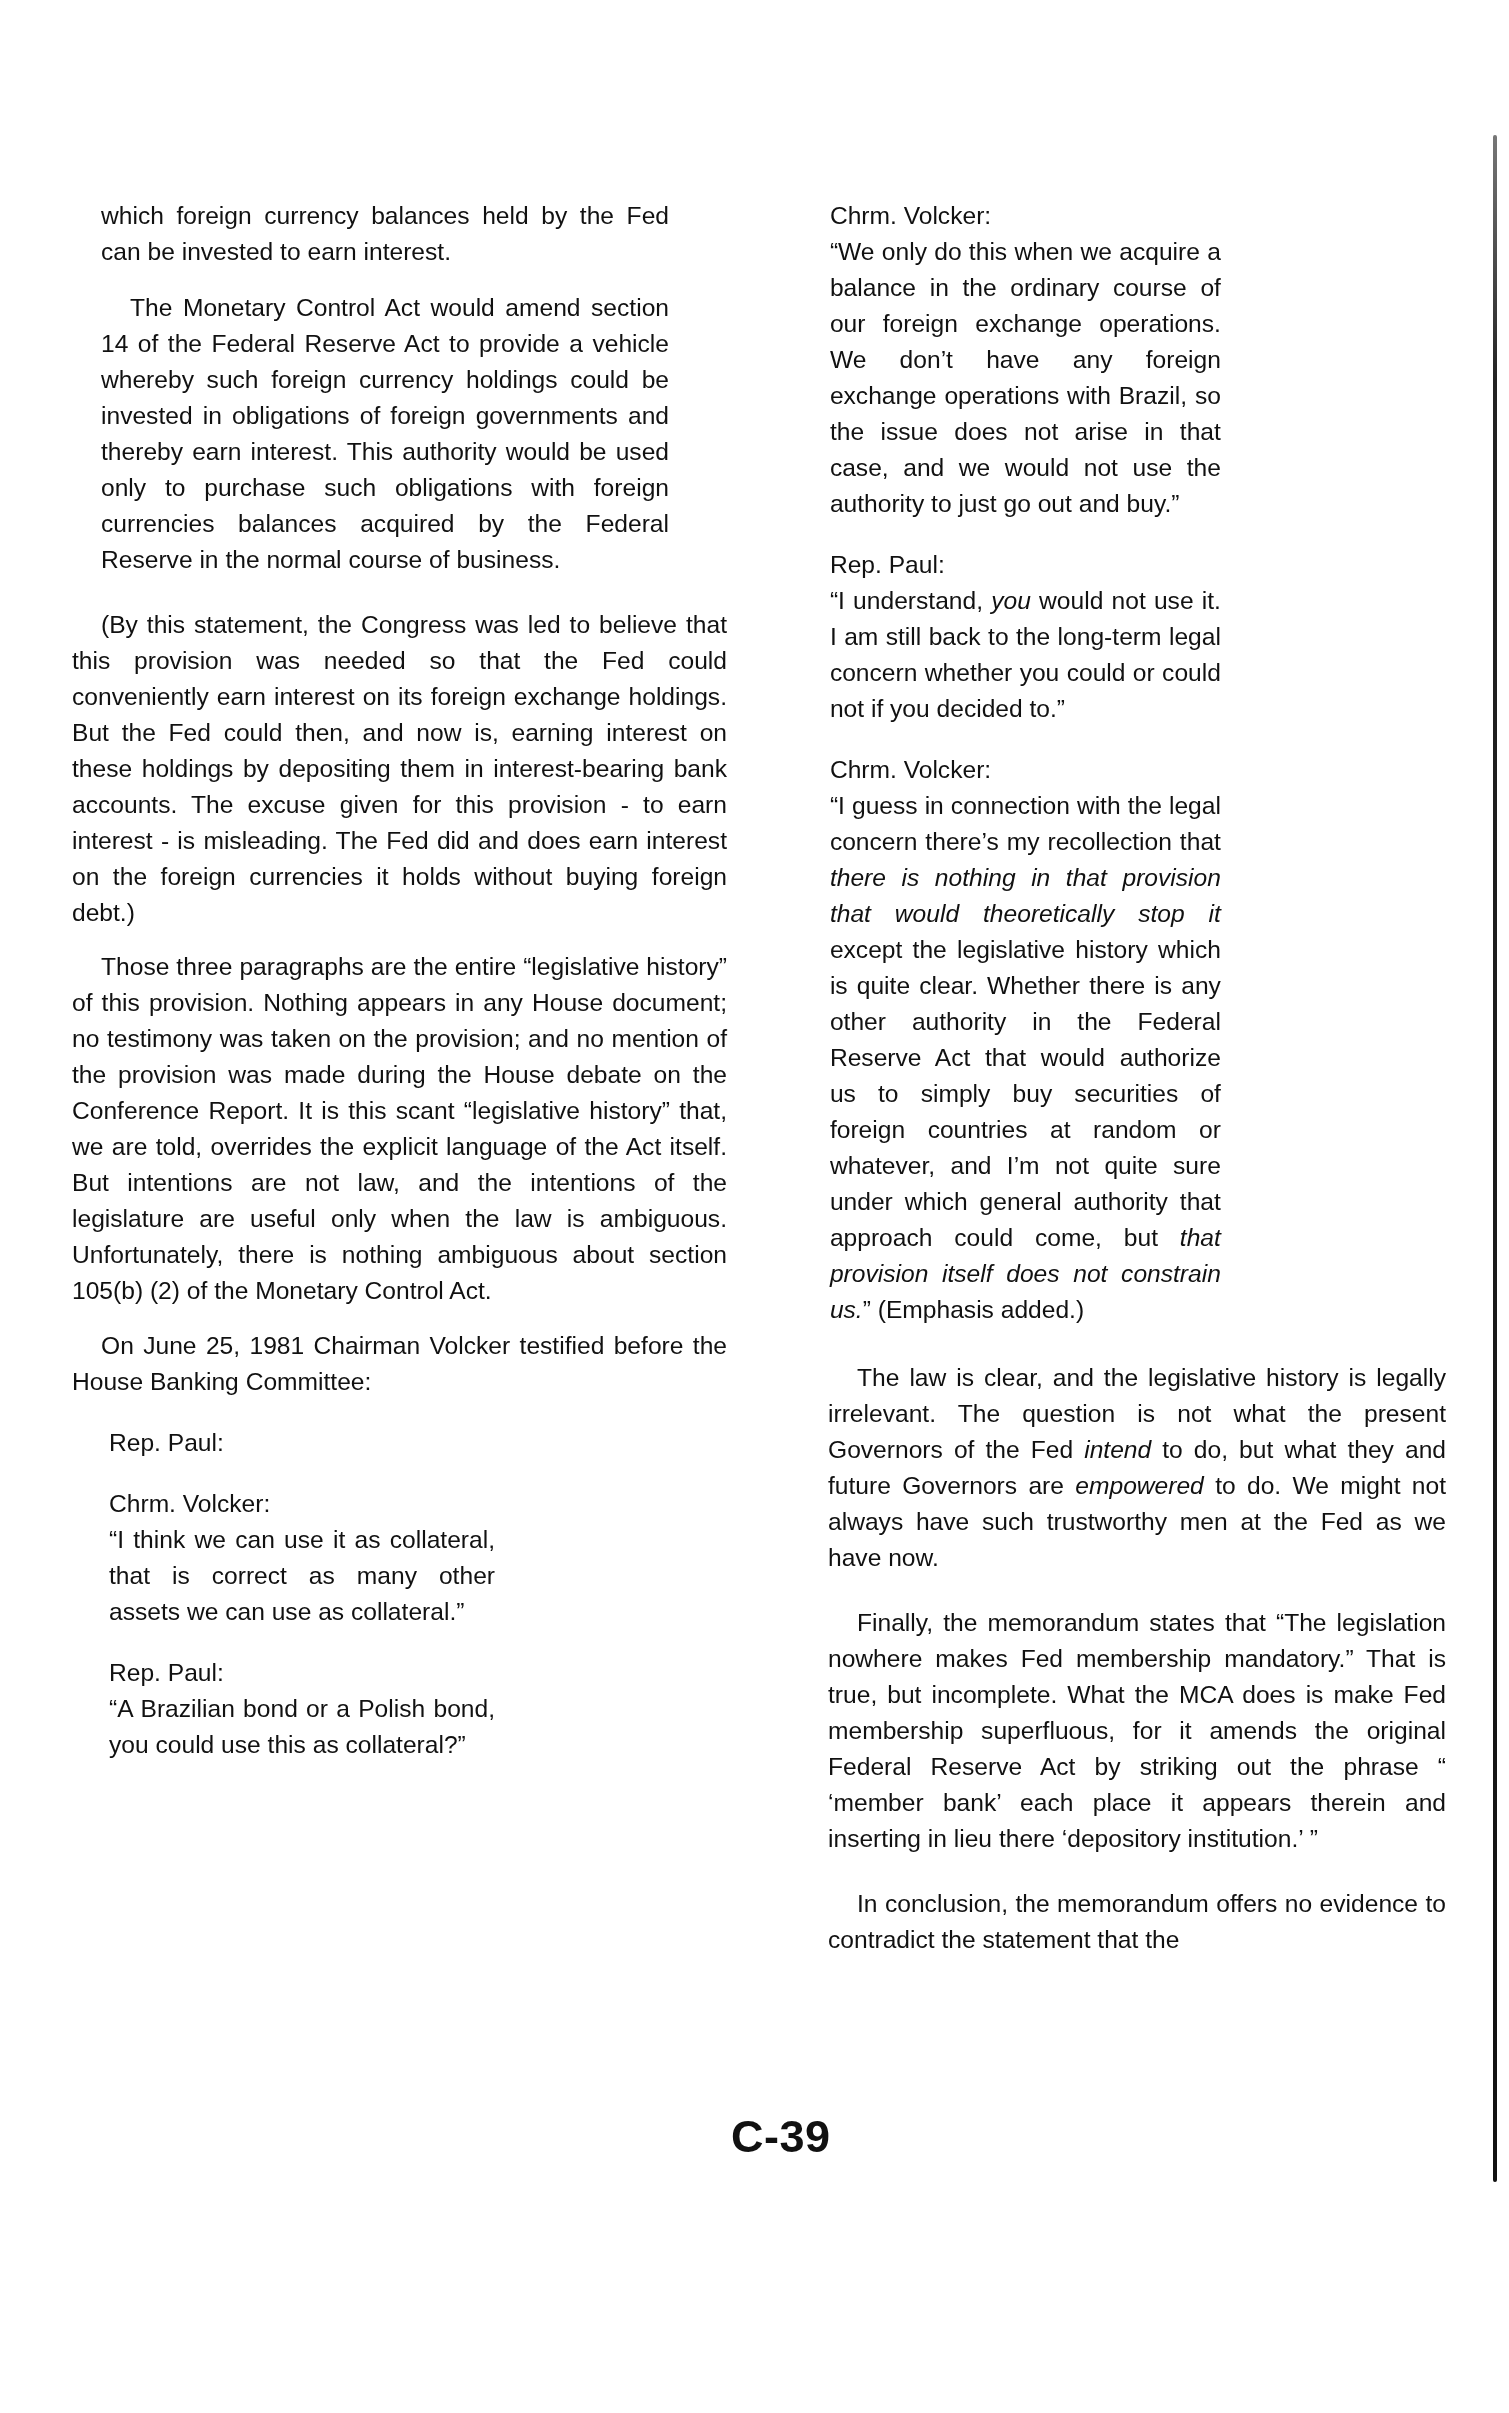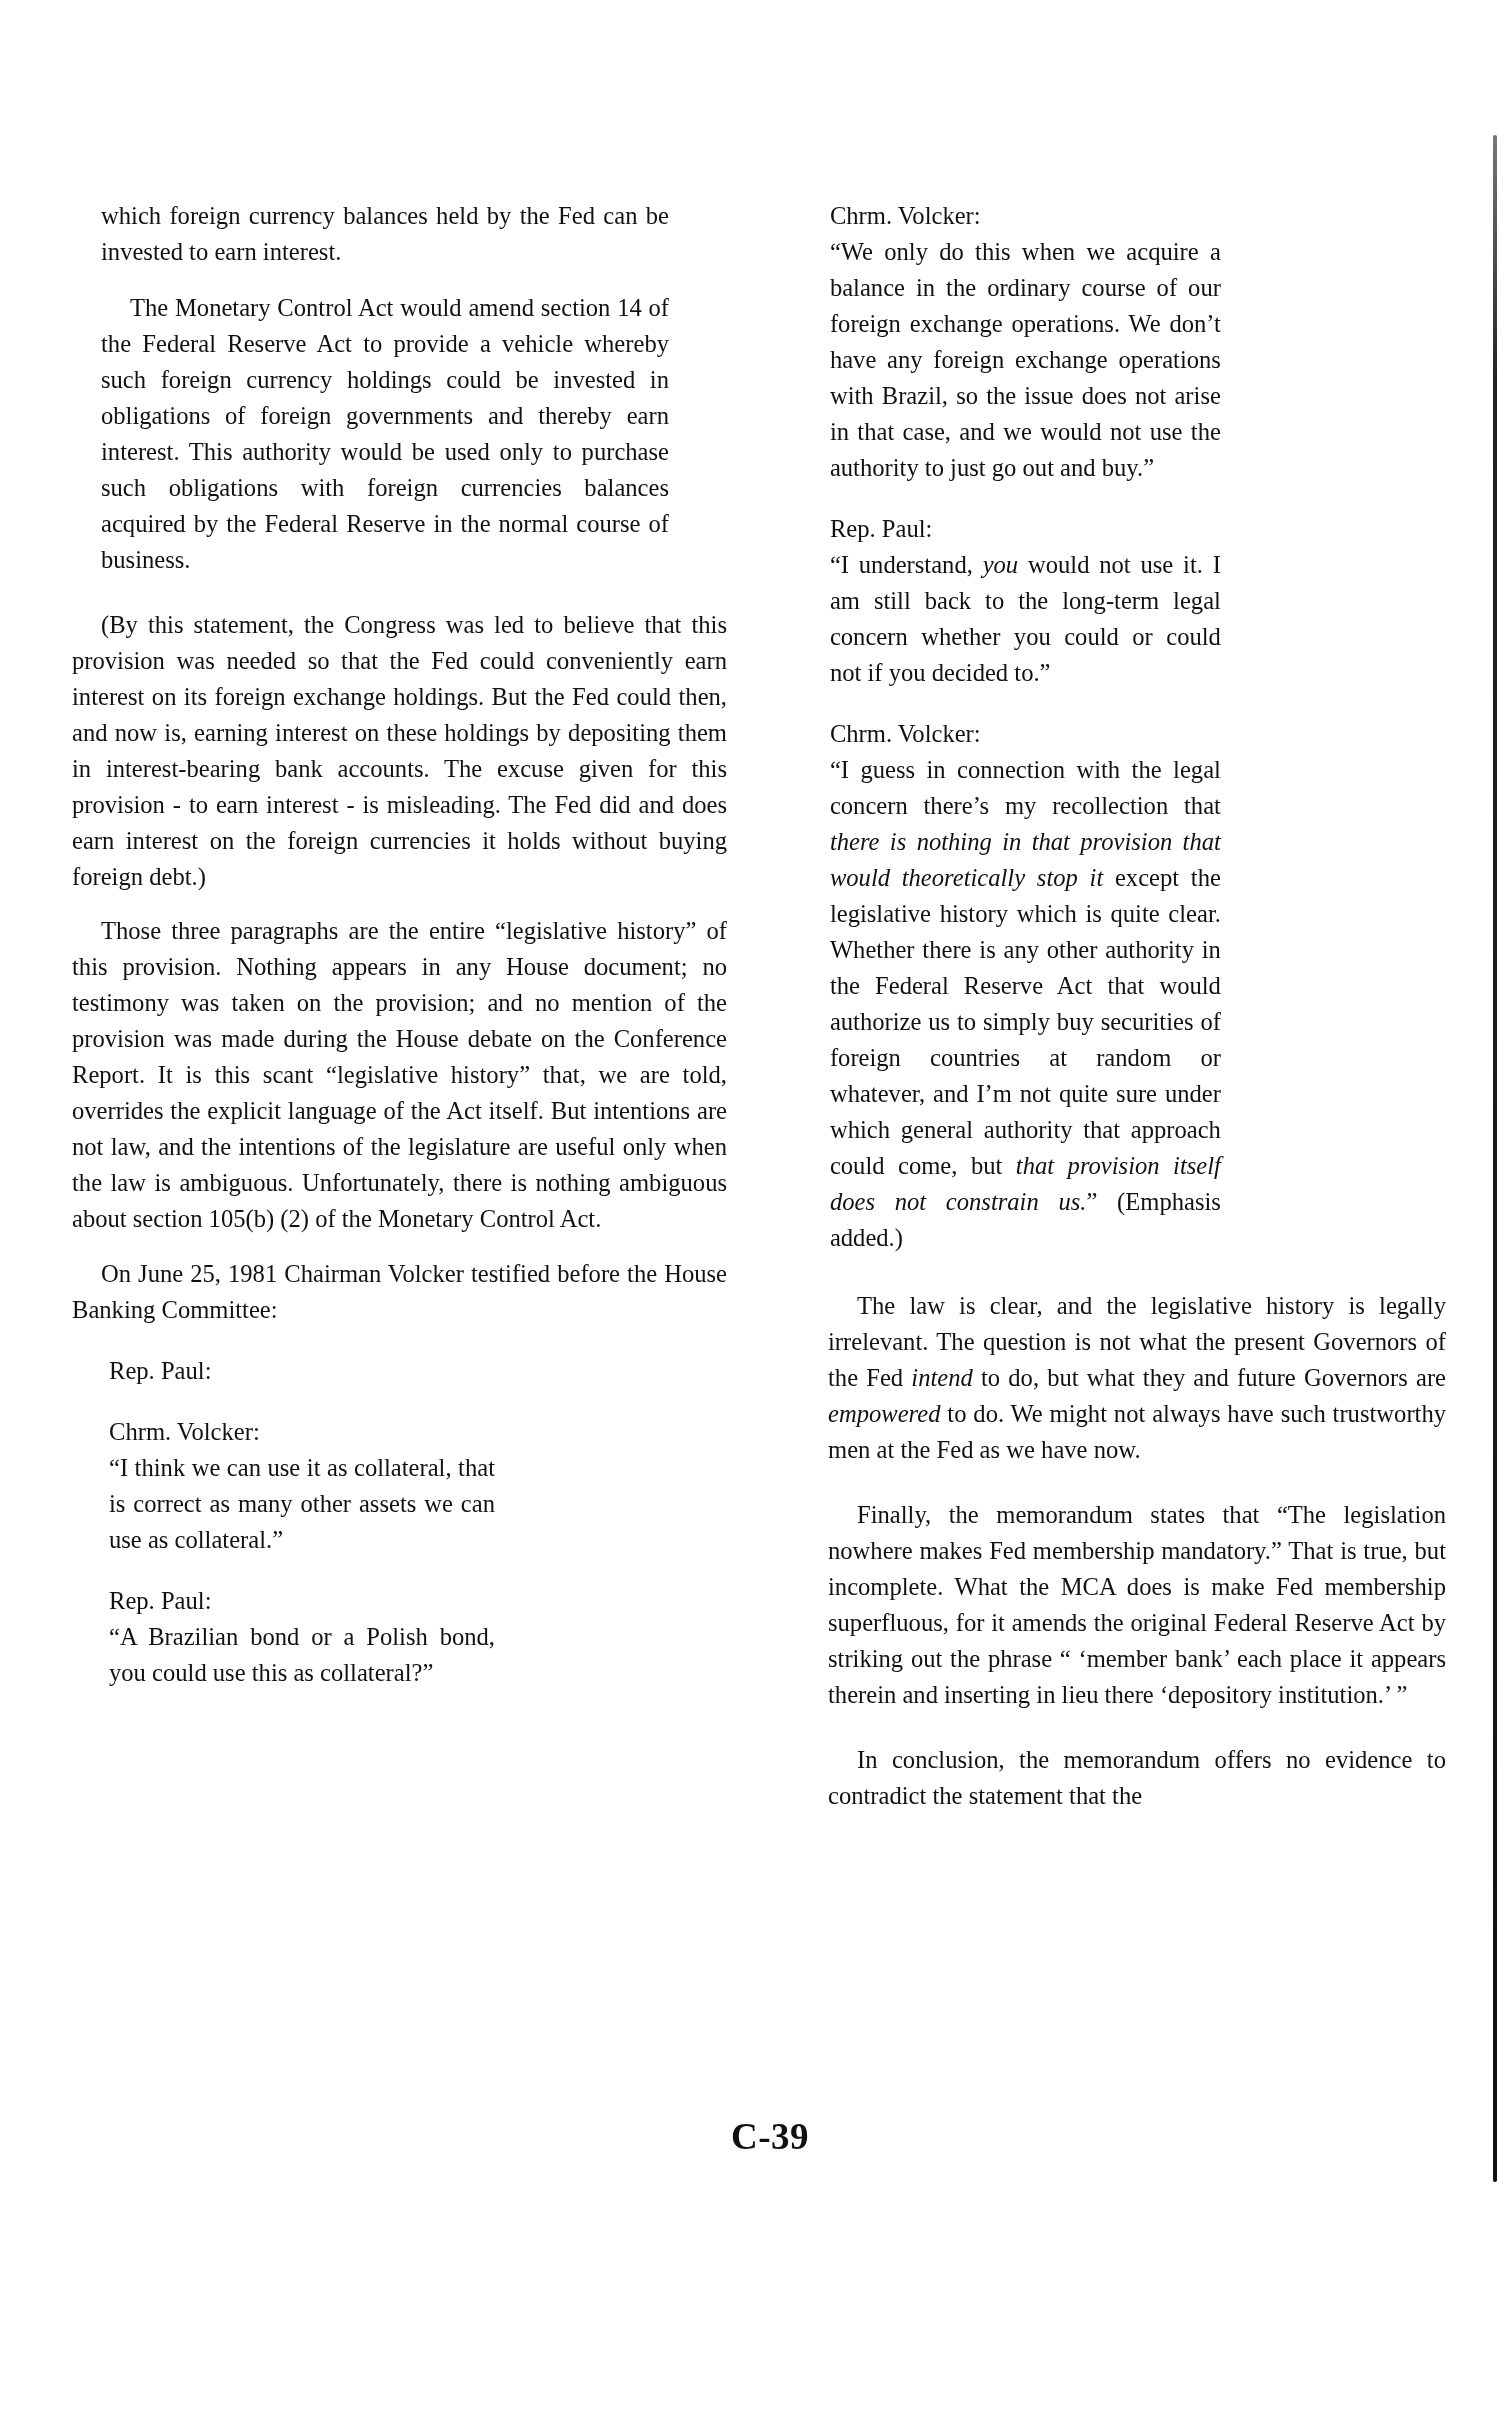--- a/index.html
+++ b/index.html
@@ -13,21 +13,21 @@
     position: relative;
     overflow: hidden;
     color: #111111;
     font-family: "Liberation Sans", "DejaVu Sans", sans-serif;
     font-size: 24.6px;
     line-height: 36px;
   }
   .page {
     position: absolute;
     left: 0; top: 0;
-    width: 1423px; height: 2414px; font-family: Liberation Serif, serif;
+    width: 1423px; height: 2414px;
   }
   .col {
     position: absolute;
     top: 198px;
   }
   .col-left {
     left: 72px;
     width: 655px;
   }
   .col-right {
@@ -69,21 +69,21 @@
   .col-left .dialog.gap { margin-top: 25px; }
   .col-right .dialog { margin-left: 1.9px; }
   .col-right .dialog .speaker { width: 225px; }
   .col-right .dialog .speech { max-width: 391px; }
   .col-right .dialog.gap { margin-top: 25px; }
   em { font-style: italic; }
   .page-number {
     position: absolute;
     left: 731px;
     top: 2117px;
-    font-size: 37px;
+    font-size: 45px;
     font-weight: bold;
     line-height: 39px;
     letter-spacing: 0.5px;
   }
   .edge-line {
     position: absolute;
     left: 1493px;
     top: 135px;
     width: 3.9px;
     height: 2047px;

